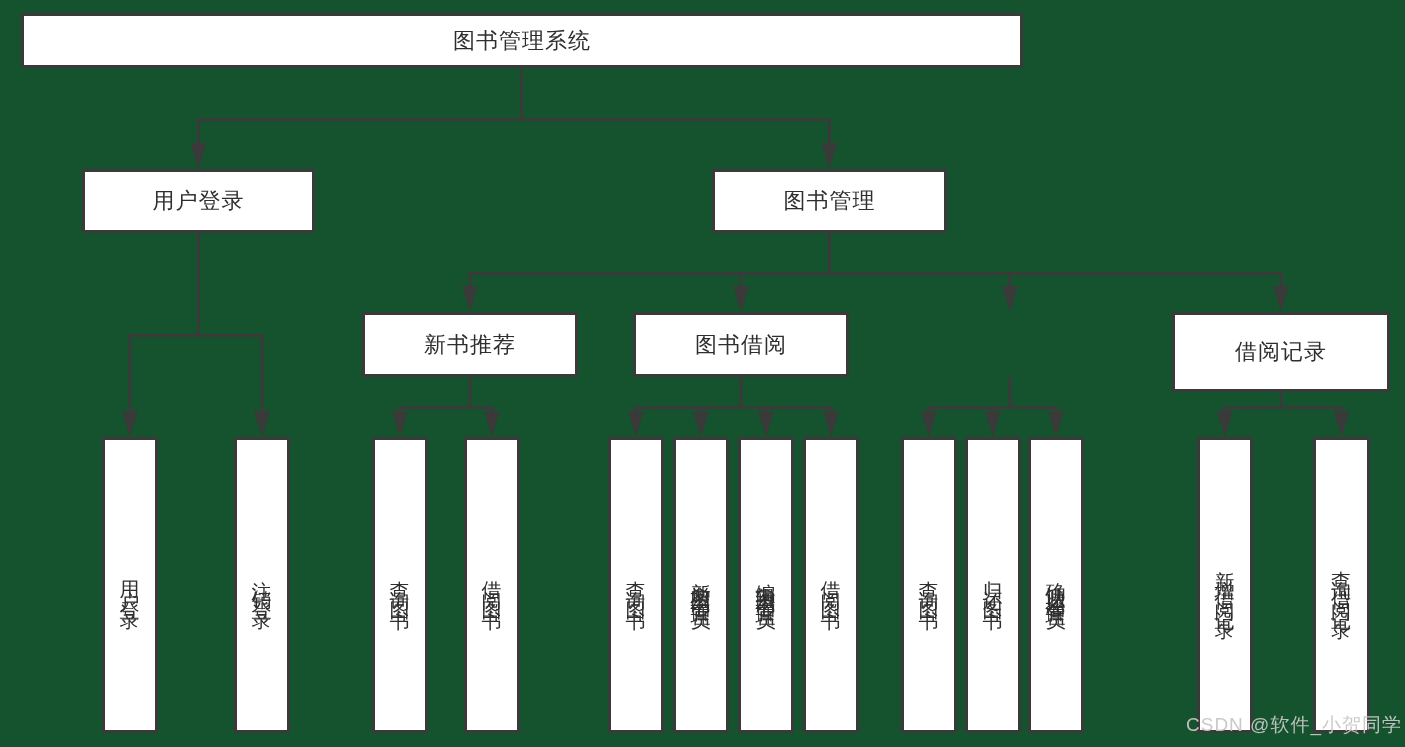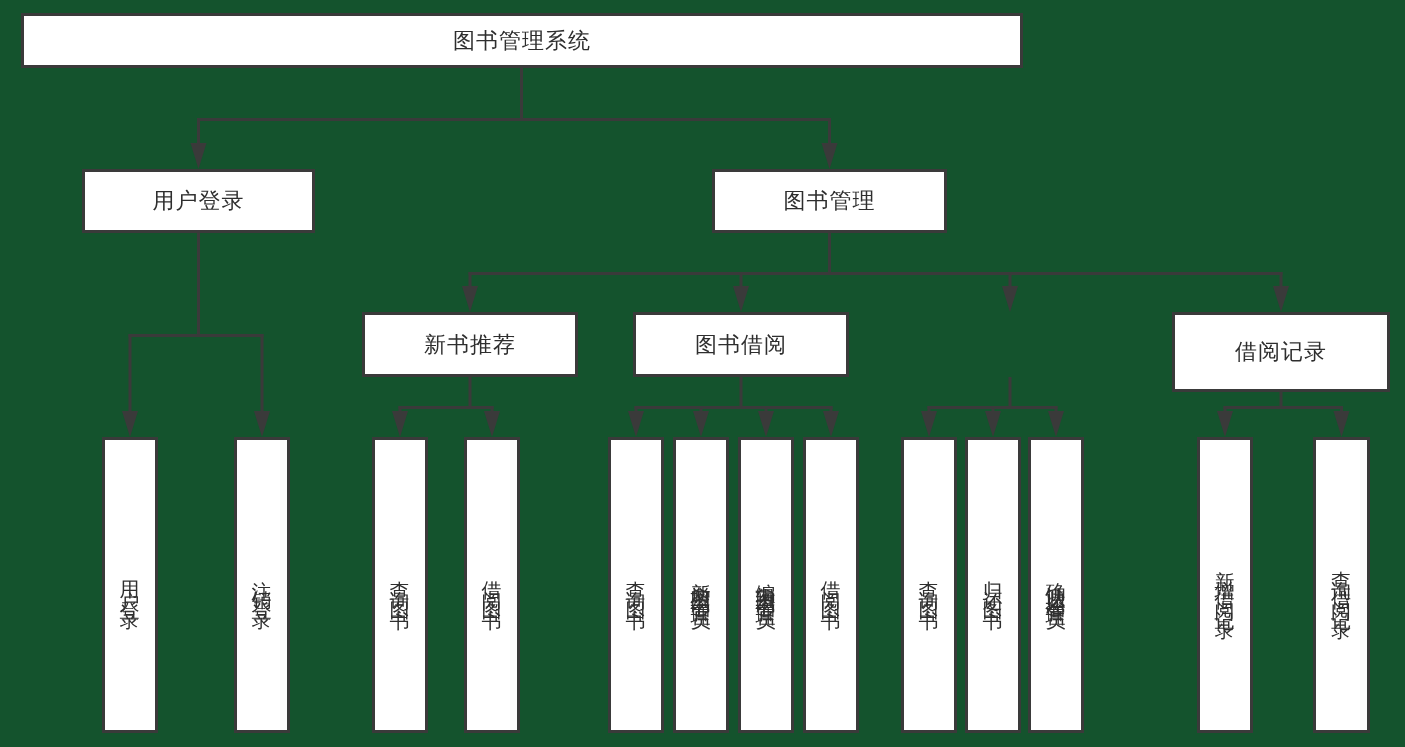--- a/index.html
+++ b/index.html
@@ -130,14 +130,15 @@
   <div class="box v tight" style="left:738px;top:437px;width:56px;height:296px">编辑图书（管理员）</div>
   <div class="box v" style="left:803px;top:437px;width:56px;height:296px">借阅图书</div>
 
   <div class="box v" style="left:901px;top:437px;width:56px;height:296px">查询图书</div>
   <div class="box v" style="left:965px;top:437px;width:56px;height:296px">归还图书</div>
   <div class="box v tight" style="left:1028px;top:437px;width:56px;height:296px">确认归还（管理员）</div>
 
   <div class="box v" style="left:1197px;top:437px;width:56px;height:296px">新增借阅记录</div>
   <div class="box v" style="left:1313px;top:437px;width:57px;height:296px">查询借阅记录</div>
 
+  <div id="watermark">CSDN @软件_小贺同学</div>
 
 </div>
 
 </body></html>

